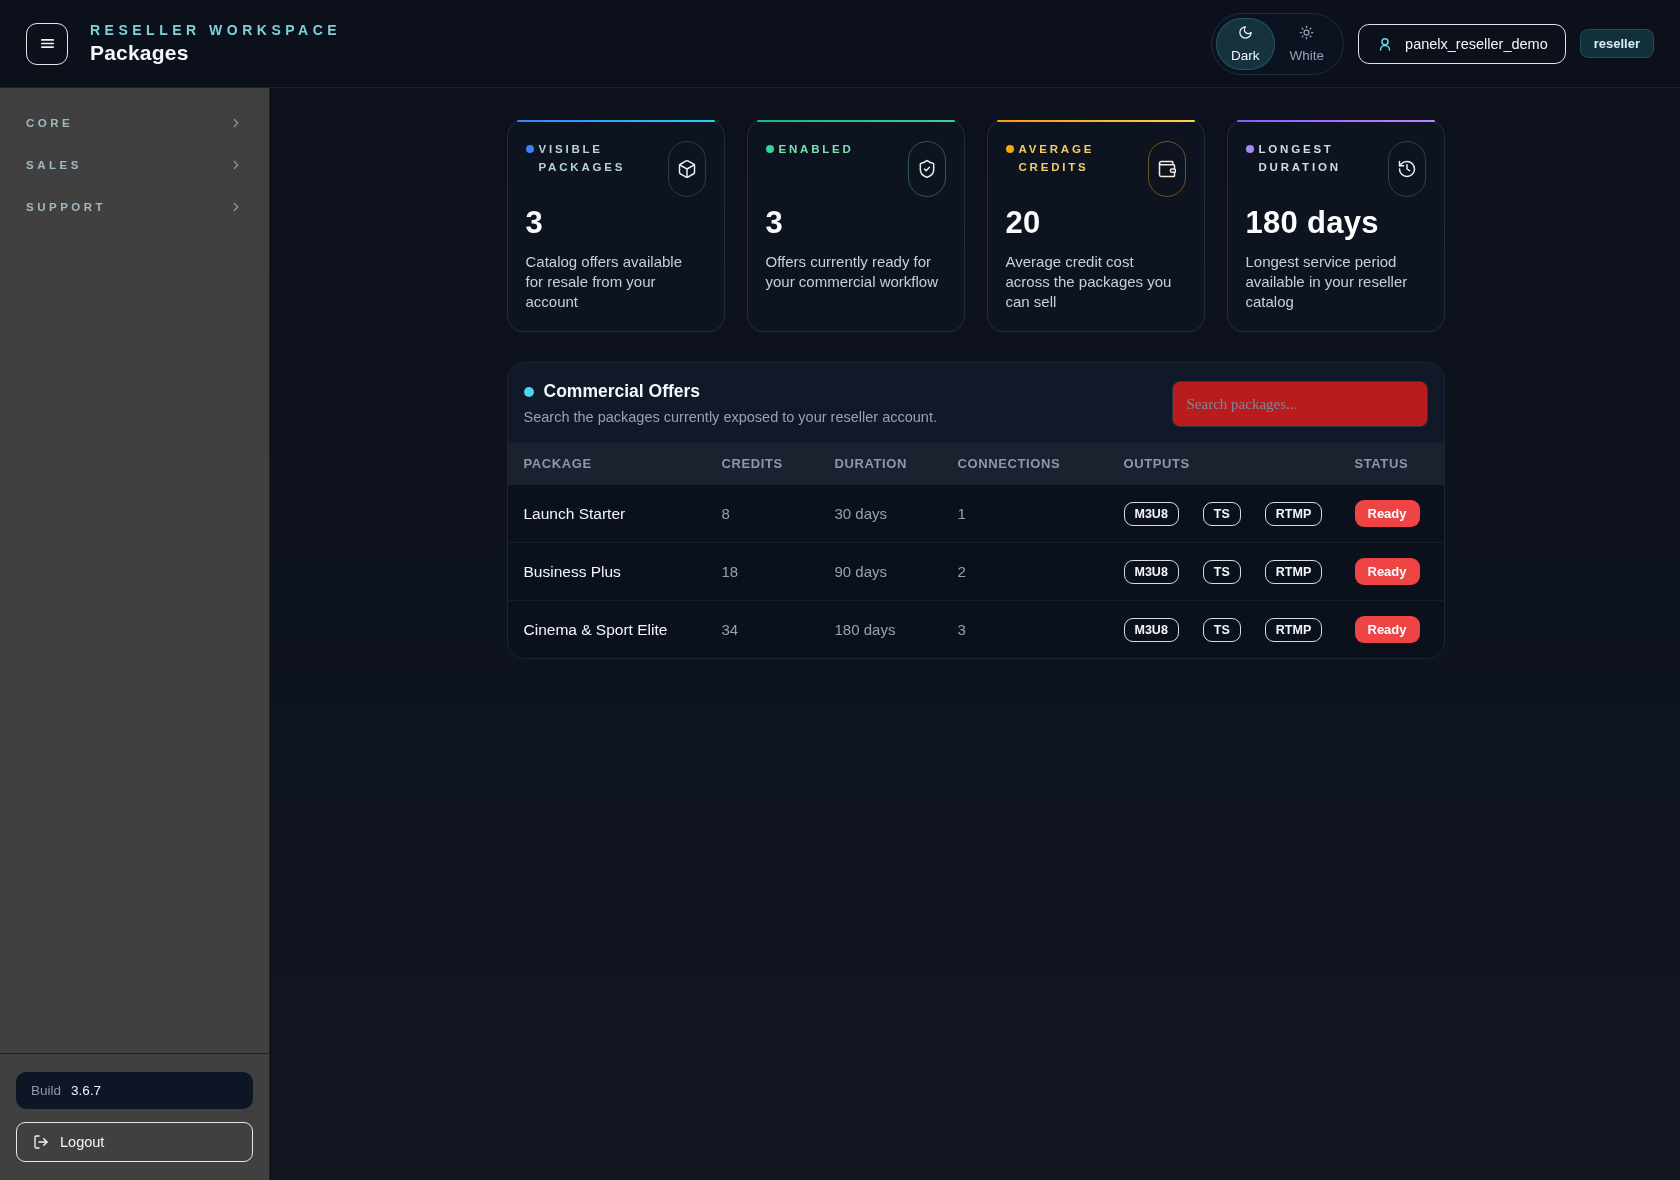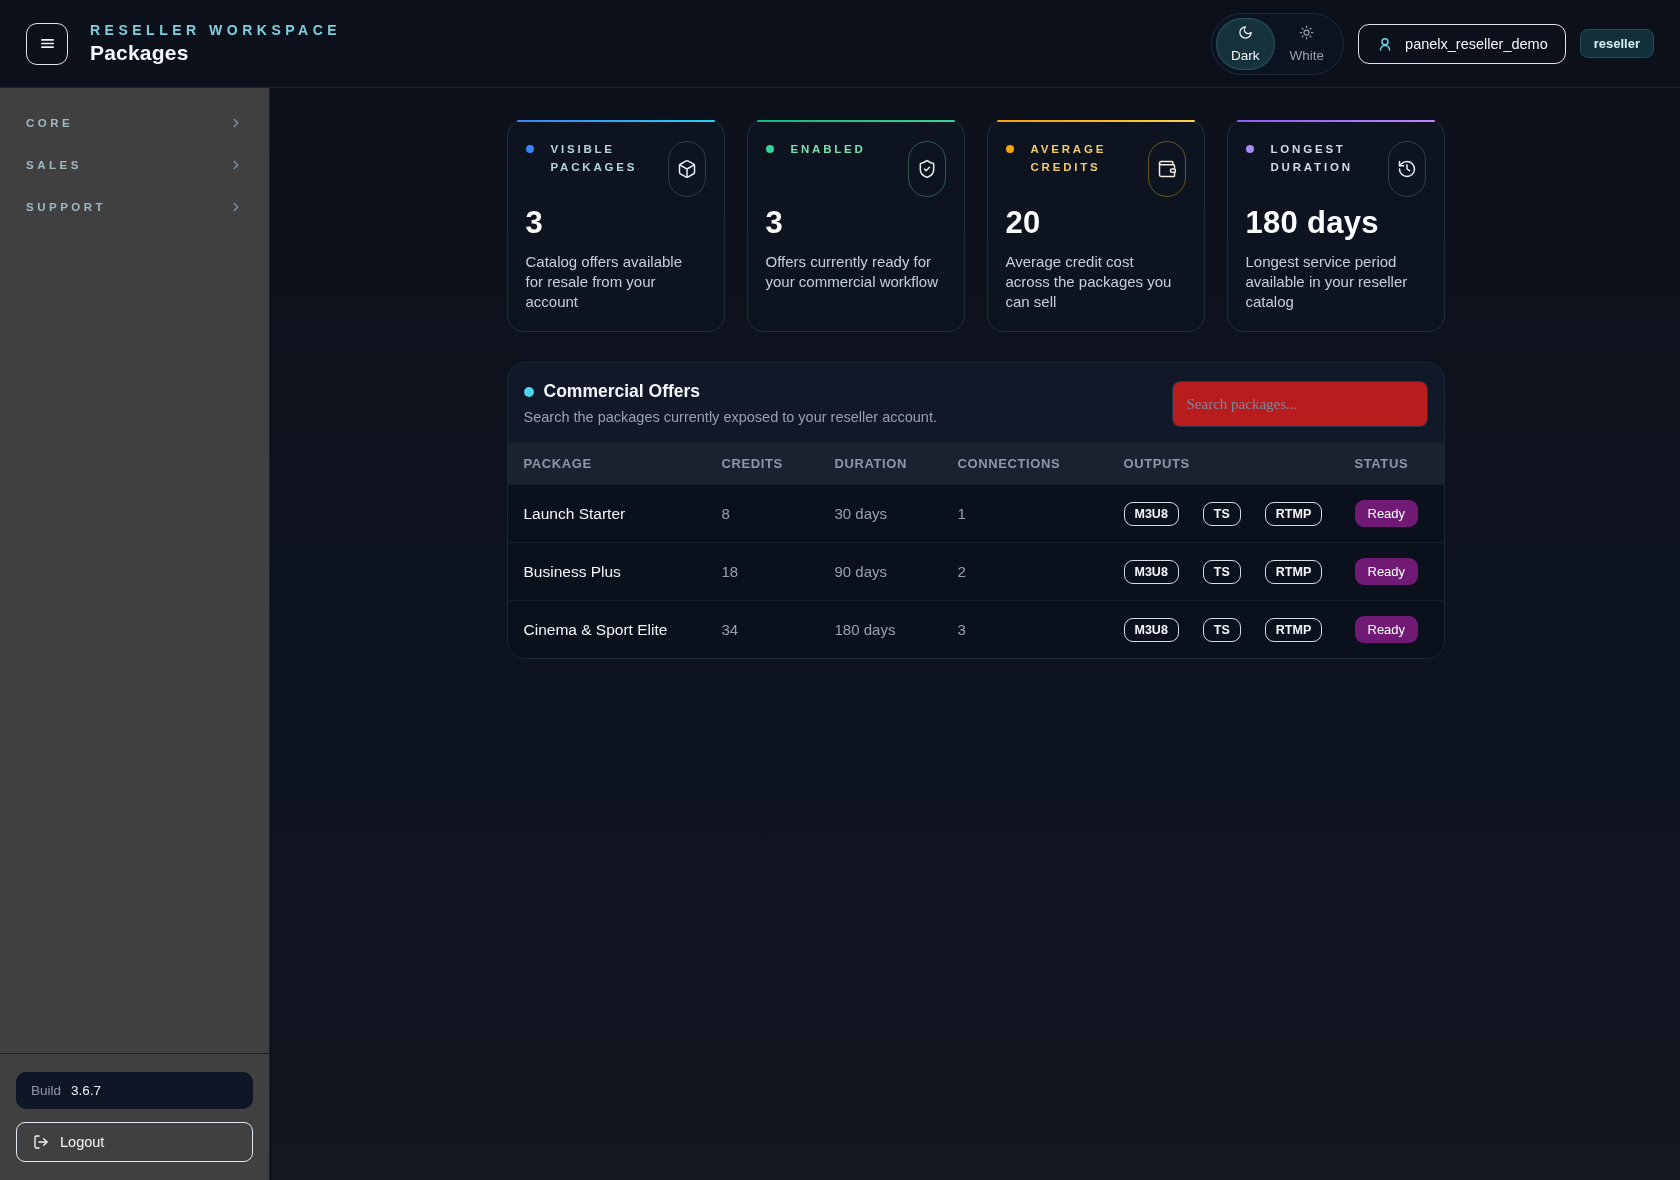--- a/index.html
+++ b/index.html
@@ -93,21 +93,21 @@
   }
   .card::before {
     content:""; position:absolute; top:-1px; left:9px; right:9px; height:2px;
     border-radius:2px;
   }
   .card.accent-blue::before   { background:linear-gradient(90deg,#3b82f6,#22d3ee); }
   .card.accent-green::before  { background:linear-gradient(90deg,#10b981,#34d399); }
   .card.accent-amber::before  { background:linear-gradient(90deg,#f59e0b,#fcd34d); }
   .card.accent-violet::before { background:linear-gradient(90deg,#8b5cf6,#c084fc); }
   .card-top { display:flex; justify-content:space-between; align-items:flex-start; }
-  .card-label-wrap { display:flex; gap:17px;justify-content:space-between; }
+  .card-label-wrap { display:flex; gap:5px;justify-content:space-between; }
   .card-dot { width:8px; height:8px; border-radius:50%; margin-top:4px; flex:none; }
   .accent-blue   .card-dot { background:#3b82f6; }
   .accent-green  .card-dot { background:#34d399; }
   .accent-amber  .card-dot { background:#f5a70b; }
   .accent-violet .card-dot { background:#a78bfa; }
   .card-label {
     font-size:11.5px; font-weight:700; letter-spacing:2.8px; line-height:1.55;
     max-width:112px;
   }
   .accent-blue   .card-label { color:#b7d4de; }
@@ -156,22 +156,22 @@
   .tbody-row { padding-top:15px; padding-bottom:15px; border-top:1px solid #161e2c; cursor:default; }
   .tbody-row:first-of-type { border-top:none; }
   .cell-package { font-size:15.5px; font-weight:500; color:#f2f5f9; }
   .cell-muted { font-size:15px; color:#95a1b2; }
   .outputs { display:flex; gap:24px;text-align:right; }
   .out-badge {
     border:1px solid #d5dce6; border-radius:9px; padding:4px 10px;
     font-size:12.5px; font-weight:700; color:#f3f6fa; background:transparent;
   }
   .status-badge {
-    display:inline-block; background:#701a75; color:#ffffff; border-radius:9px;
-    padding:6px 13px; font-size:13px; font-weight:400;
+    display:inline-block; background:#ef4444; color:#ffffff; border-radius:9px;
+    padding:6px 13px; font-size:13px; font-weight:700;
   }
 </style>
 </head>
 <body>
 
 <div class="header">
   <button class="menu-btn">
     <span>
       <svg width="17" height="17" viewBox="0 0 24 24" fill="none" stroke="currentColor" stroke-width="2.4" stroke-linecap="round">
           <line x1="4" y1="7" x2="20" y2="7"></line>

